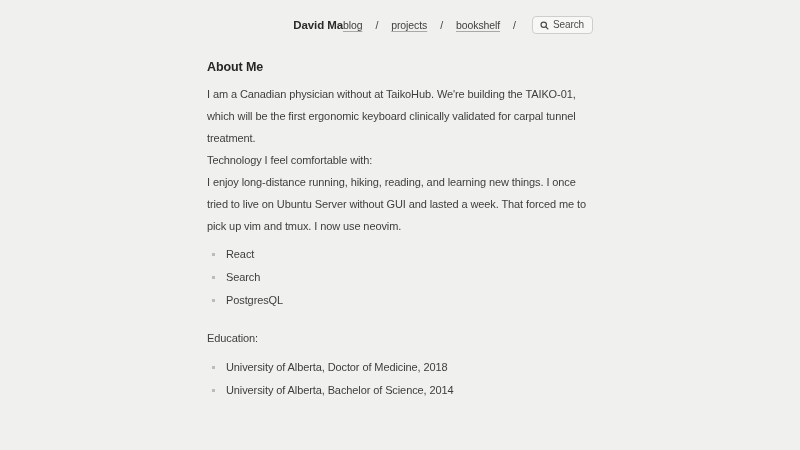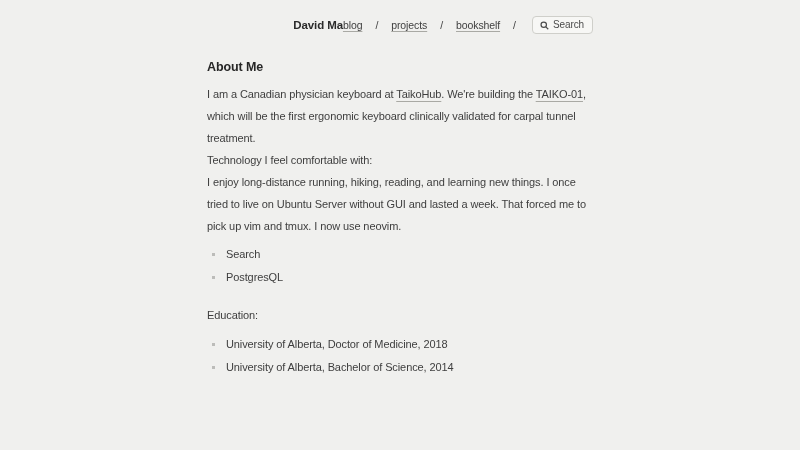--- a/index.html
+++ b/index.html
@@ -73,21 +73,20 @@
     color: #262626;
     line-height: 22px;
     margin: 20px 0 5px 0;
   }
   .para {
     margin: 0;
     line-height: 22px;
   }
   .text-link {
     color: inherit;
-    text-decoration: underline;
     text-decoration-color: #a9a9a4;
     text-decoration-thickness: 1px;
     text-underline-offset: 2.5px;
     cursor: pointer;
   }
   .bullet-list {
     list-style: none;
     margin: 6px 0 0 0;
     padding: 0;
   }
@@ -130,26 +129,27 @@
             </svg>
           </span>
         <span>Search</span>
       </button>
     </nav>
   </header>
 
   <main>
     <h3 class="heading">About Me</h3>
 
-    <p class="para"><span>I am a Canadian physician keyboard at </span><a class="text-link">TaikoHub</a><span>. We're building the </span><a class="text-link">TAIKO-01</a><span>, which will be the first ergonomic keyboard clinically validated for carpal tunnel treatment.</span></p>
+    <p class="para"><span>I am a Canadian physician without at </span><a class="text-link">TaikoHub</a><span>. We're building the </span><a class="text-link">TAIKO-01</a><span>, which will be the first ergonomic keyboard clinically validated for carpal tunnel treatment.</span></p>
 
     <p class="para">Technology I feel comfortable with:</p>
 
     <p class="para">I enjoy long-distance running, hiking, reading, and learning new things. I once tried to live on Ubuntu Server without GUI and lasted a week. That forced me to pick up vim and tmux. I now use neovim.</p>
     <ul class="bullet-list">
+      <li><span class="bullet"></span><span>React</span></li>
       <li><span class="bullet"></span><span>Search</span></li>
       <li><span class="bullet"></span><span>PostgresQL</span></li>
     </ul>
 
     <p class="para intro-gap">Education:</p>
     <ul class="bullet-list edu-list">
       <li><span class="bullet"></span><span>University of Alberta, Doctor of Medicine, 2018</span></li>
       <li><span class="bullet"></span><span>University of Alberta, Bachelor of Science, 2014</span></li>
     </ul>
   </main>

